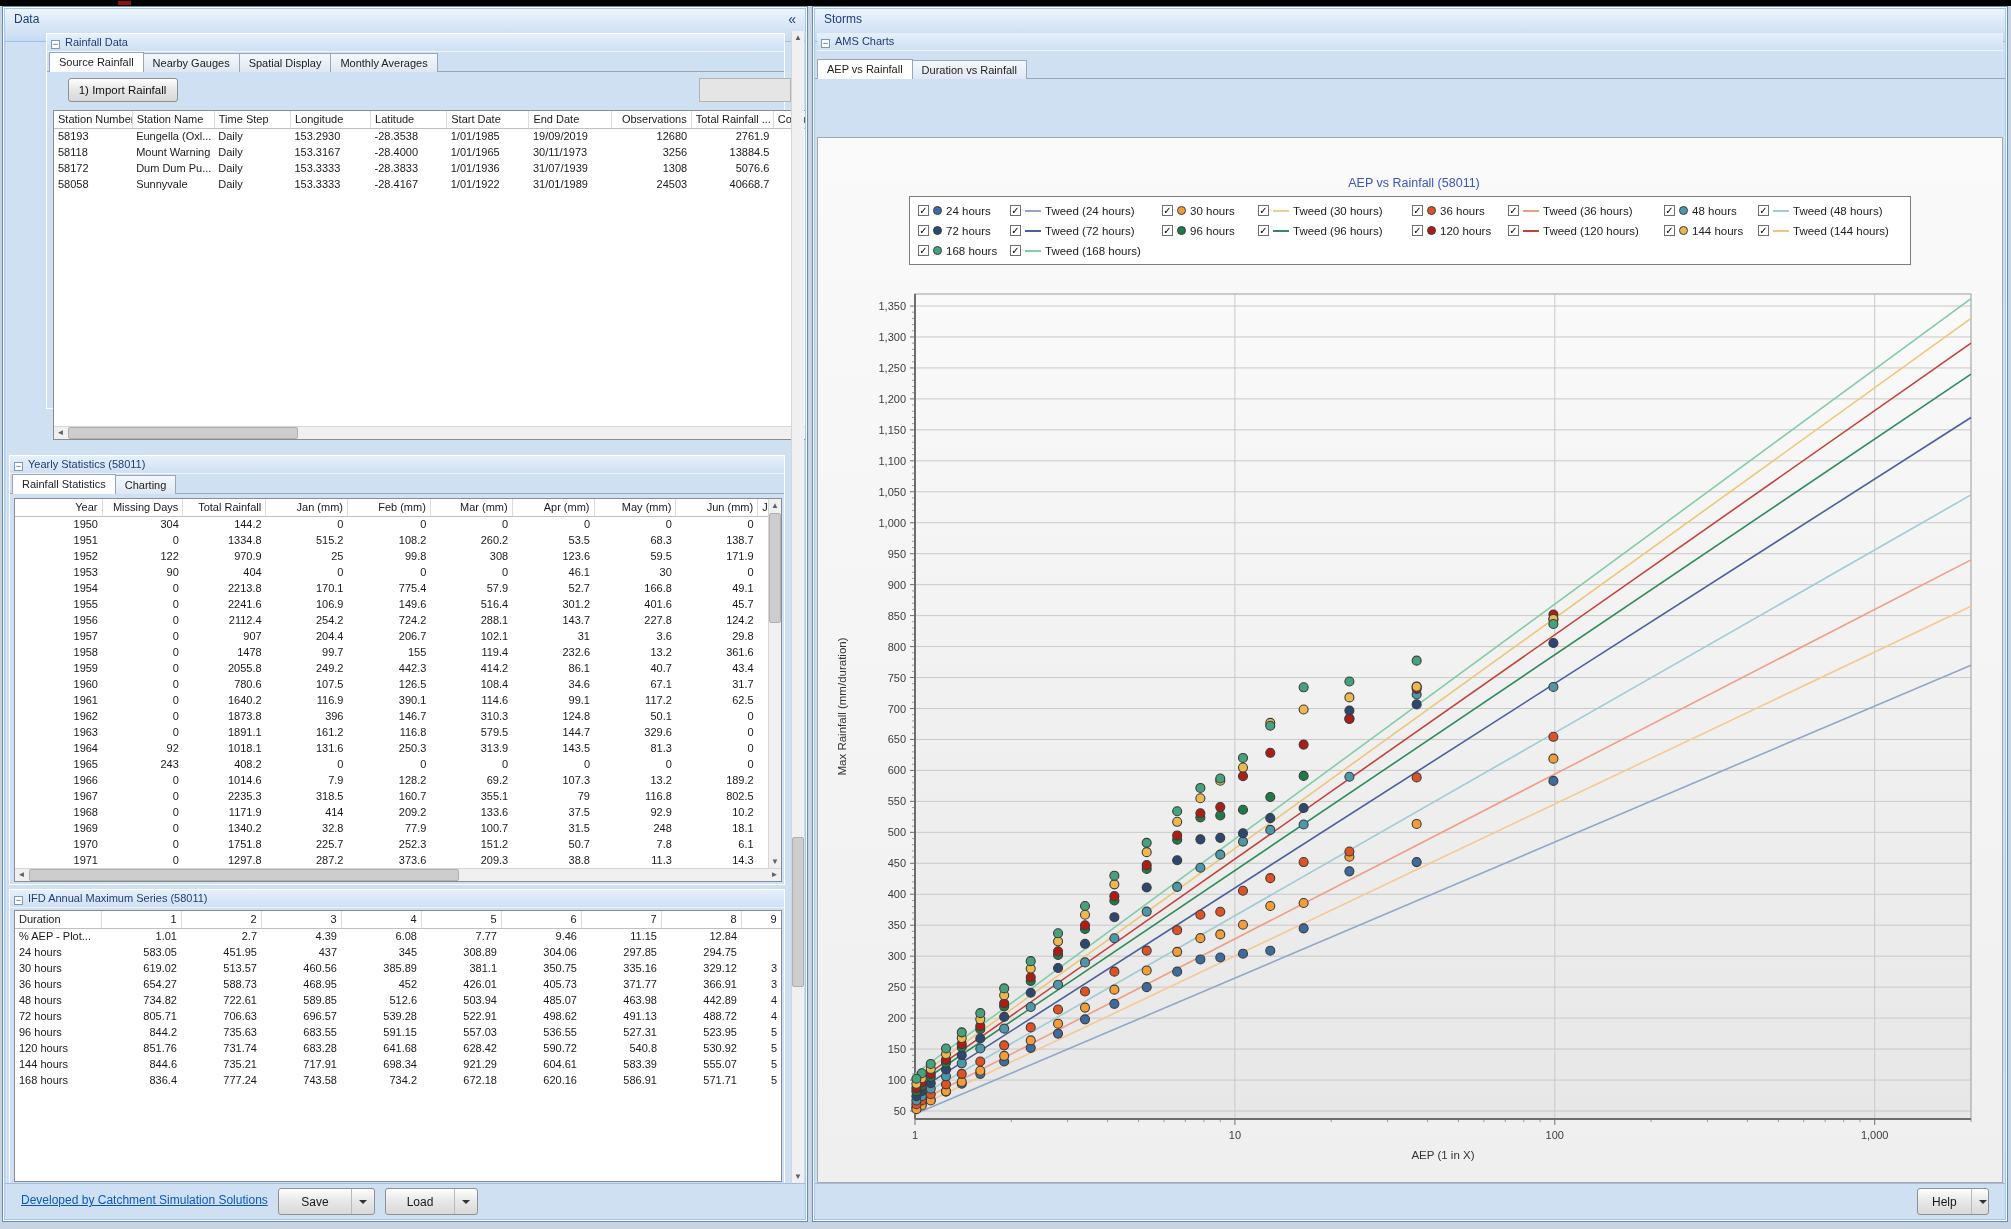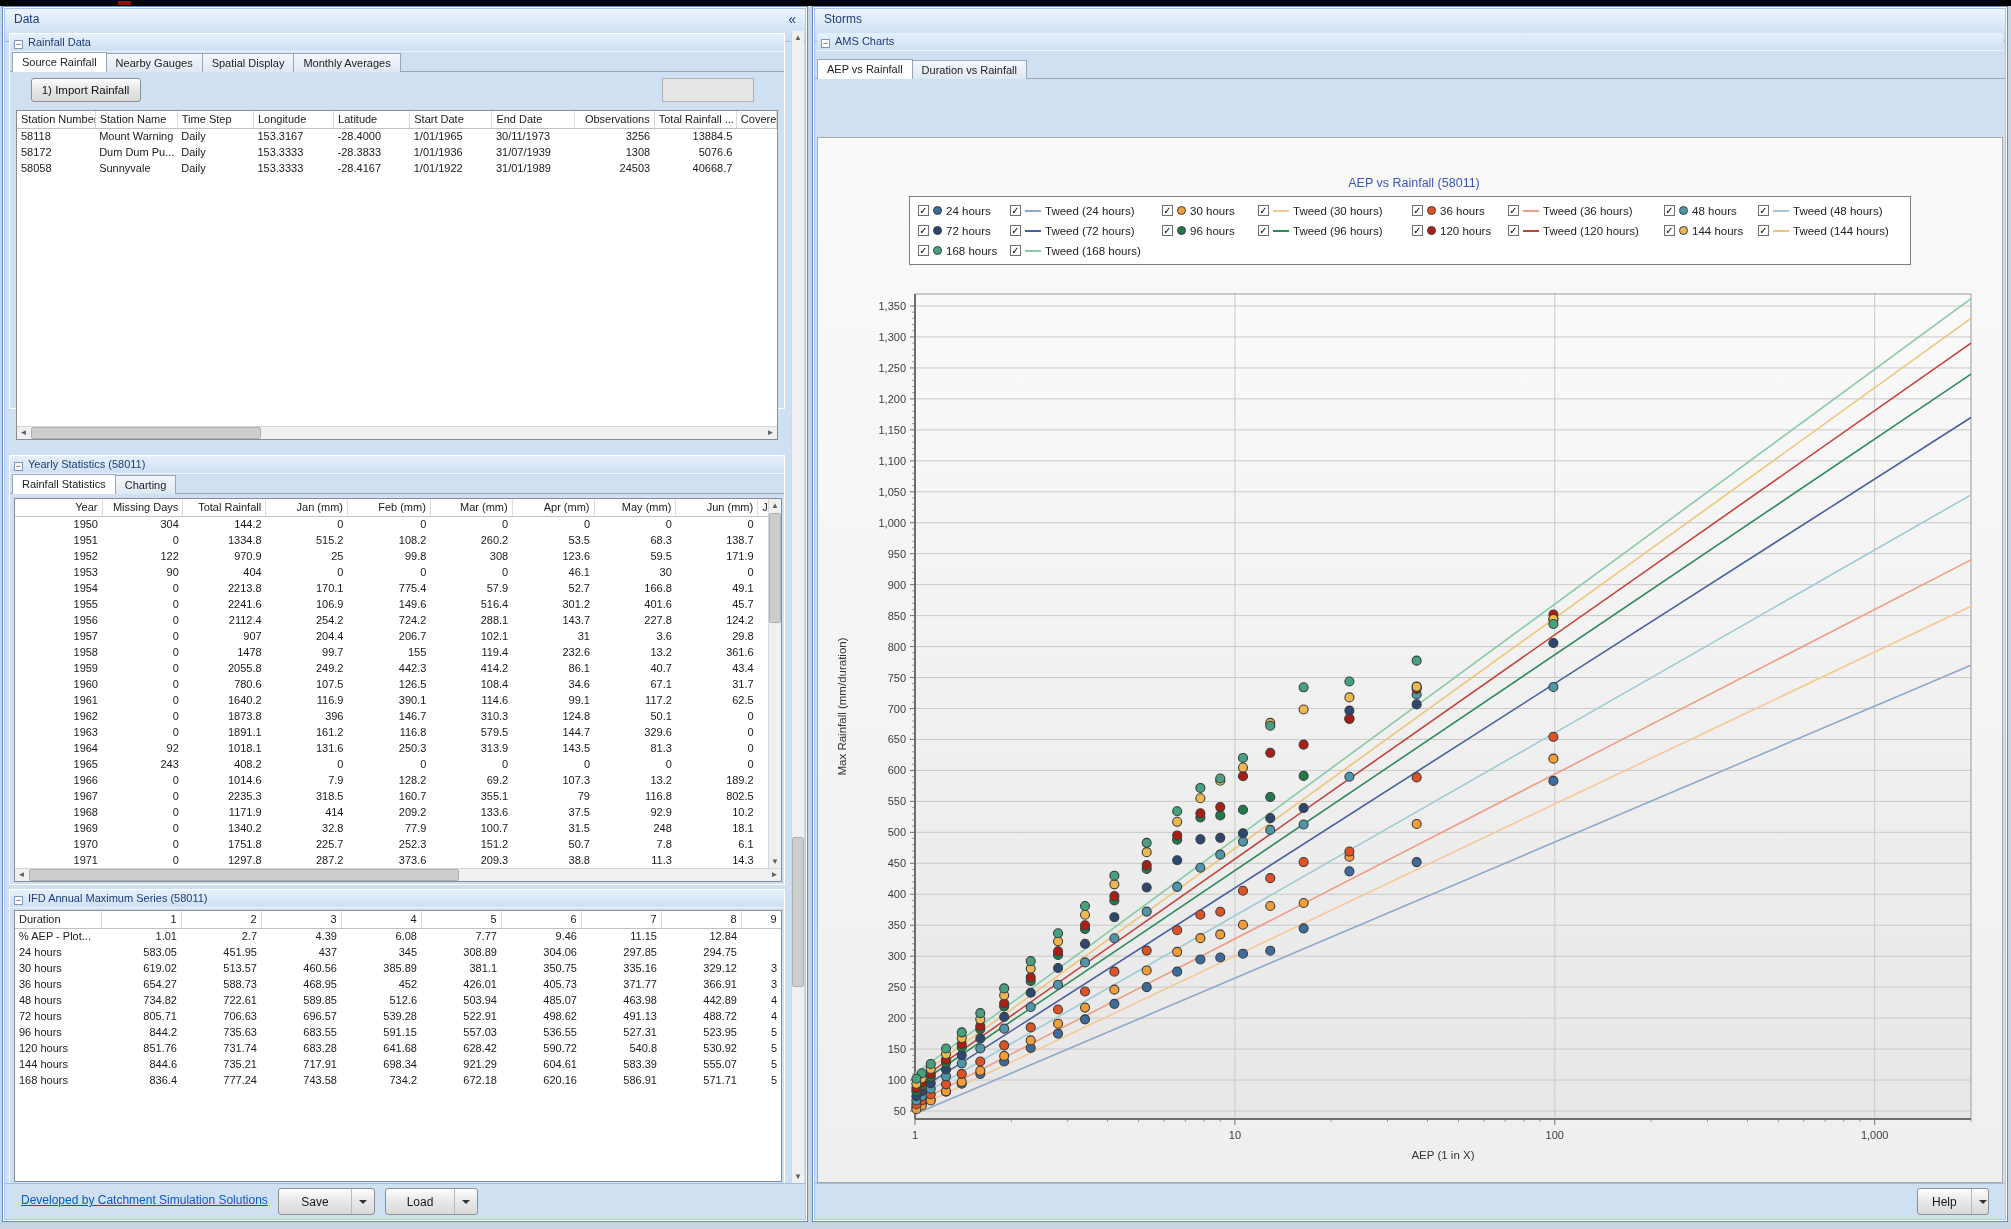--- a/index.html
+++ b/index.html
@@ -93,21 +93,21 @@
   <div class="red-bit"></div>
 </div>
 
 <div class="panel" id="left-panel">
   <div class="titlebar">
     <span>Data</span>
     <span class="collapse-btn">«</span>
   </div>
   <div class="panel-content">
 
-    <div class="group" style="top:2px; height:376px;">
+    <div class="group" style="top:2px; height:376px;margin-left:37px;">
       <div class="gheader">
         <span class="collapse-glyph">−</span><span>Rainfall Data</span>
       </div>
       <div class="tabstrip" id="rainfall-tabs"><span class="tab active">Source Rainfall</span><span class="tab">Nearby Gauges</span><span class="tab">Spatial Display</span><span class="tab">Monthly Averages</span></div>
       <div style="position:relative; height:36px;">
         <button class="btn" style="position:absolute; left:21px; top:6px; width:110px;padding-left:9px;">1) Import Rainfall</button>
         <div class="graybox" style="left:652px; top:6px; width:92px; height:24px;"></div>
       </div>
       <div class="tablewrap" style="left:6px; top:76px; width:762px; height:330px;">
         <table class="wtable" id="station-table">
@@ -131,20 +131,32 @@
                 <th>Longitude</th>
                 <th>Latitude</th>
                 <th>Start Date</th>
                 <th>End Date</th>
                 <th class="r">Observations</th>
                 <th class="r">Total Rainfall ...</th>
                 <th>Covere</th>
               </tr>
             </thead>
             <tbody>
+              <tr>
+                <td>58193</td>
+                <td>Eungella (Oxl...</td>
+                <td>Daily</td>
+                <td>153.2930</td>
+                <td>-28.3538</td>
+                <td>1/01/1985</td>
+                <td>19/09/2019</td>
+                <td class="r">12680</td>
+                <td class="r">2761.9</td>
+                <td></td>
+              </tr>
               <tr>
                 <td>58118</td>
                 <td>Mount Warning</td>
                 <td>Daily</td>
                 <td>153.3167</td>
                 <td>-28.4000</td>
                 <td>1/01/1965</td>
                 <td>30/11/1973</td>
                 <td class="r">3256</td>
                 <td class="r">13884.5</td>

